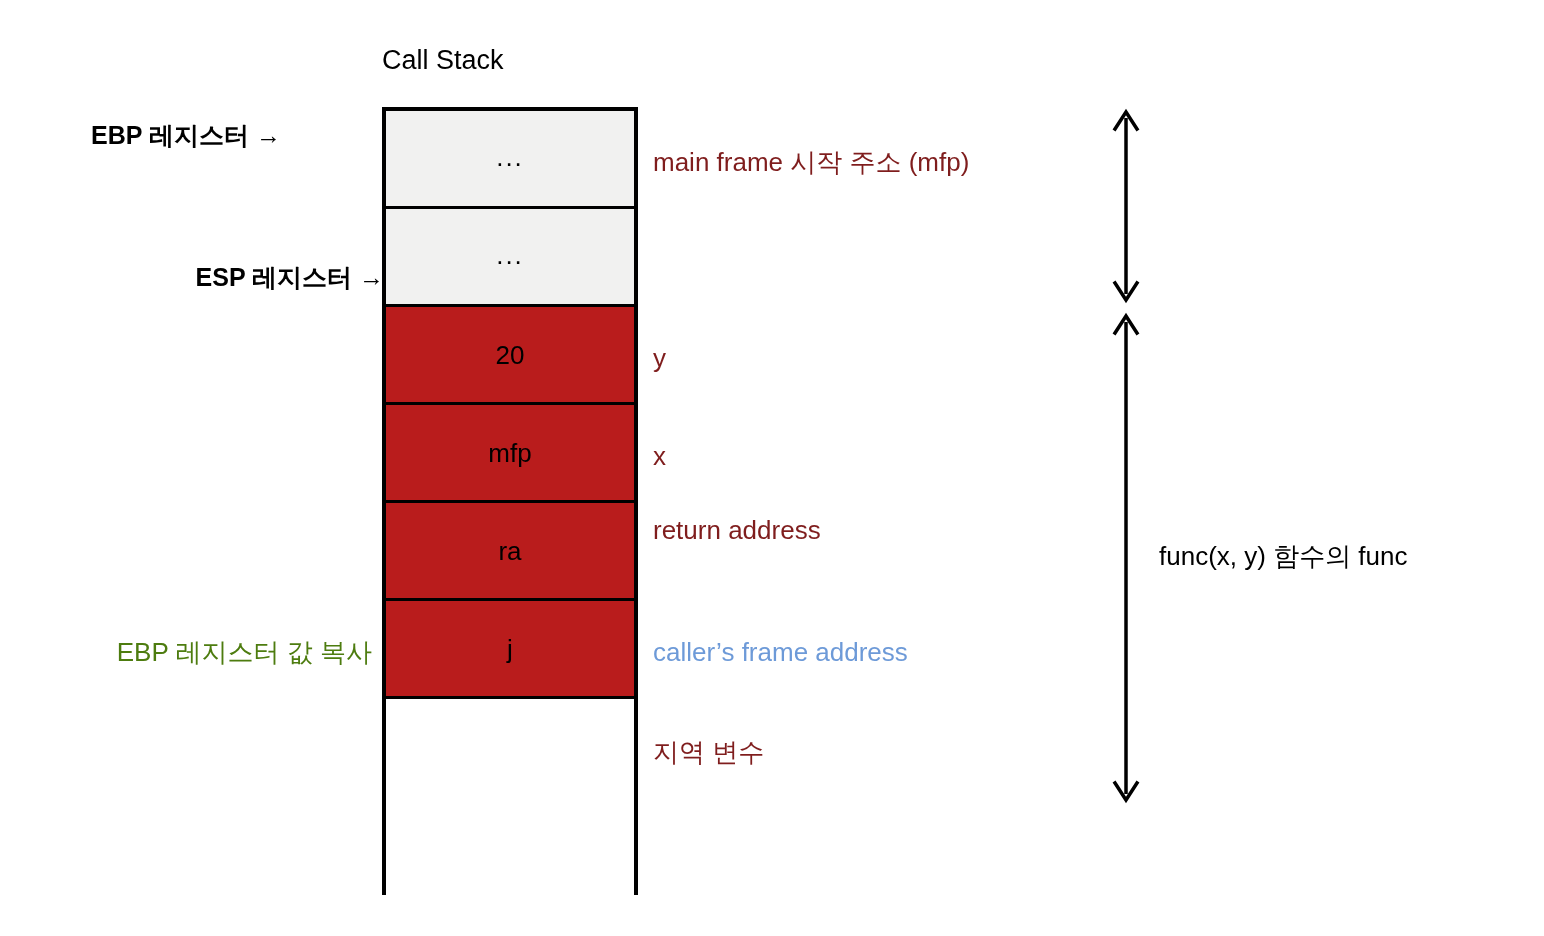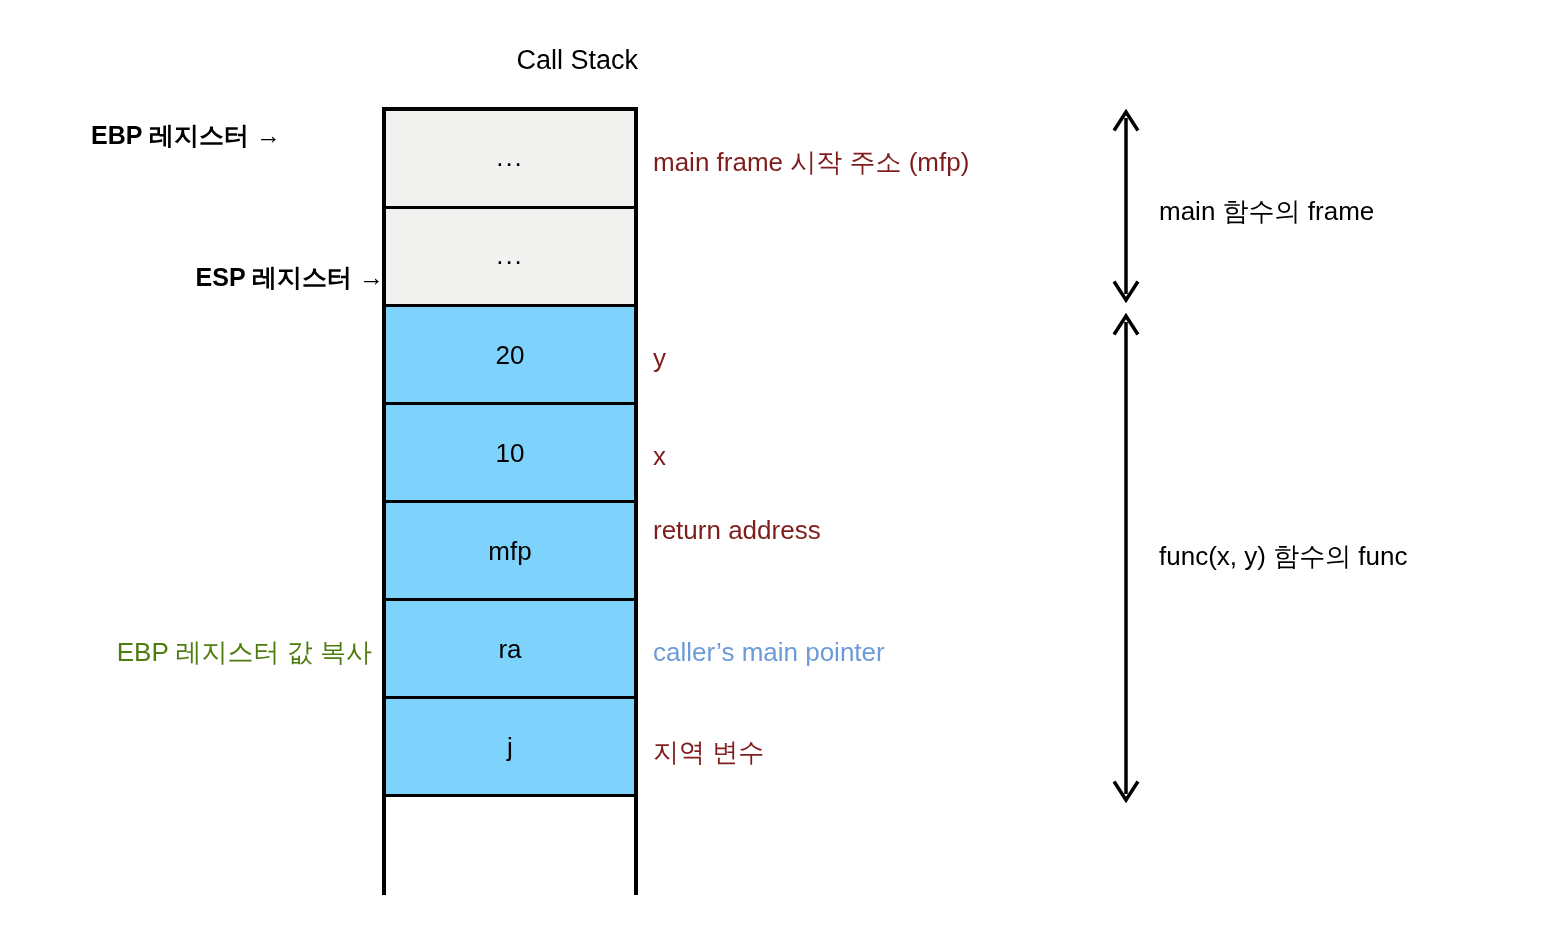--- a/index.html
+++ b/index.html
@@ -22,21 +22,21 @@
     position: absolute;
     inset: 0;
   }
 
   
   #stack-title {
     position: absolute;
     left: 382px;
     top: 44px;
     width: 256px;
-    text-align: right;
+    text-align: left;
     font-size: 27px;
     line-height: 32px;
     color: #000;
     white-space: nowrap;
   }
 
   
   #stack-box {
     position: absolute;
     left: 382px;
@@ -58,21 +58,21 @@
     box-sizing: border-box;
     border-bottom: 3px solid #000;
     display: flex;
     align-items: center;
     justify-content: center;
     font-size: 26px;
     line-height: 1;
     color: #000;
   }
   .stack-cell.fill-gray  { background: #f1f1f0; }
-  .stack-cell.fill-blue  { background: #7dd3fc; }
+  .stack-cell.fill-blue  { background: #b91c1c; }
   .stack-cell.fill-none  { background: #ffffff; }
   .stack-cell.last       { flex: 1 1 auto; height: auto; border-bottom: none; }
   .cell-ellipsis {
     letter-spacing: 2px;
     font-size: 26px;
     position: relative;
     top: -2px;
   }
 
   
@@ -151,23 +151,20 @@
     <div class="stack-cell fill-gray">
       <span class="cell-ellipsis">...</span>
     </div>
     <div class="stack-cell fill-gray">
       <span class="cell-ellipsis">...</span>
     </div>
     <div class="stack-cell fill-blue">
       <span>20</span>
     </div>
     <div class="stack-cell fill-blue">
-      <span>10</span>
-    </div>
-    <div class="stack-cell fill-blue">
       <span>mfp</span>
     </div>
     <div class="stack-cell fill-blue">
       <span>ra</span>
     </div>
     <div class="stack-cell fill-blue">
       <span>j</span>
     </div>
     <div class="stack-cell fill-none last">
       <span></span>
@@ -176,31 +173,30 @@
 
   <div class="reg-label" id="reg-ebp">EBP 레지스터 →</div>
   <div class="reg-label" id="reg-esp">ESP 레지스터 →</div>
 
   <div id="note-ebp-copy">EBP 레지스터 값 복사</div>
 
   <div class="row-note" style="top:146px;">main frame 시작 주소 (mfp)</div>
   <div class="row-note" style="top:342px;">y</div>
   <div class="row-note" style="top:440px;">x</div>
   <div class="row-note" style="top:514px;">return address</div>
-  <div class="row-note blue" style="top:636px;">caller’s main pointer</div>
+  <div class="row-note blue" style="top:636px;">caller’s frame address</div>
   <div class="row-note" style="top:736px;">지역 변수</div>
 
   <div class="frame-arrow" style="top:108px; height:196px;">
     <svg width="44" height="196" viewBox="0 0 44 196" xmlns="http://www.w3.org/2000/svg">
       <line x1="22" y1="10" x2="22" y2="186" stroke="#000" stroke-width="3.5"></line>
       <polyline points="11,21 22,4 33,21" fill="none" stroke="#000" stroke-width="3.5" stroke-linecap="square" stroke-linejoin="miter"></polyline>
       <polyline points="11,175 22,192 33,175" fill="none" stroke="#000" stroke-width="3.5" stroke-linecap="square" stroke-linejoin="miter"></polyline>
     </svg>
   </div>
-  <div class="frame-caption" style="top:195px;">main 함수의 frame</div>
 
   <div class="frame-arrow" style="top:312px; height:492px;">
     <svg width="44" height="492" viewBox="0 0 44 492" xmlns="http://www.w3.org/2000/svg">
       <line x1="22" y1="10" x2="22" y2="482" stroke="#000" stroke-width="3.5"></line>
       <polyline points="11,21 22,4 33,21" fill="none" stroke="#000" stroke-width="3.5" stroke-linecap="square" stroke-linejoin="miter"></polyline>
       <polyline points="11,471 22,488 33,471" fill="none" stroke="#000" stroke-width="3.5" stroke-linecap="square" stroke-linejoin="miter"></polyline>
     </svg>
   </div>
   <div class="frame-caption" style="top:540px;">func(x, y) 함수의 func</div>
 

